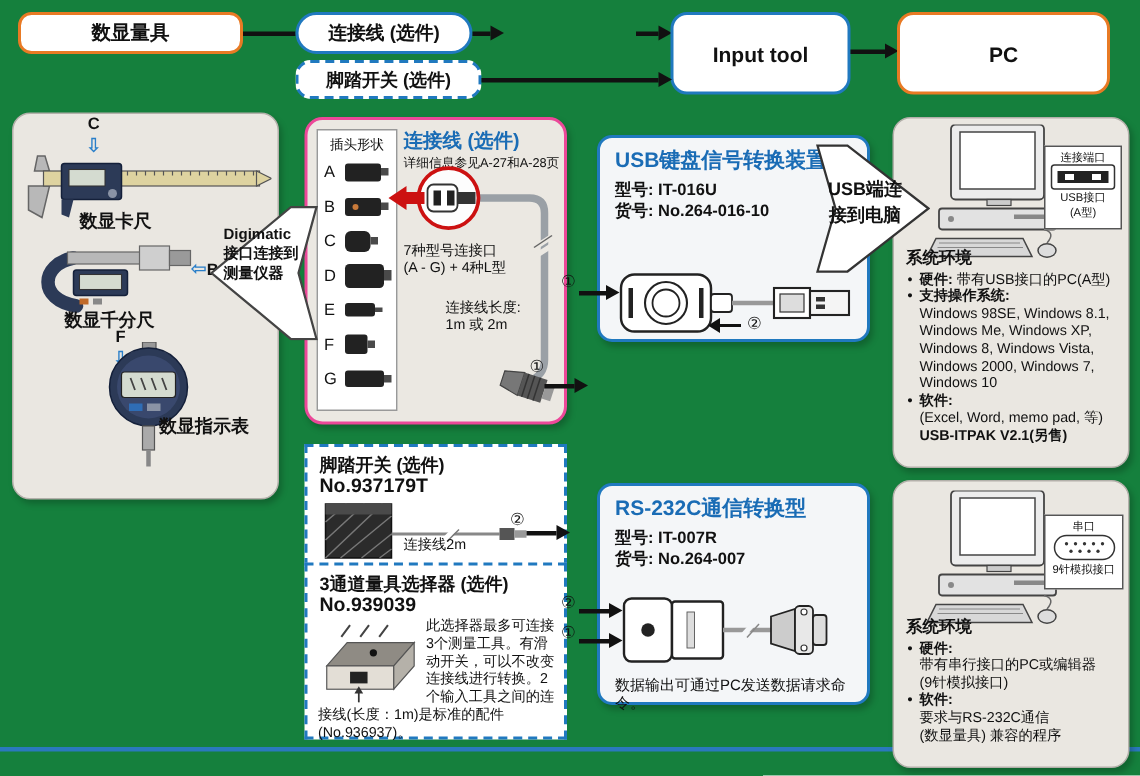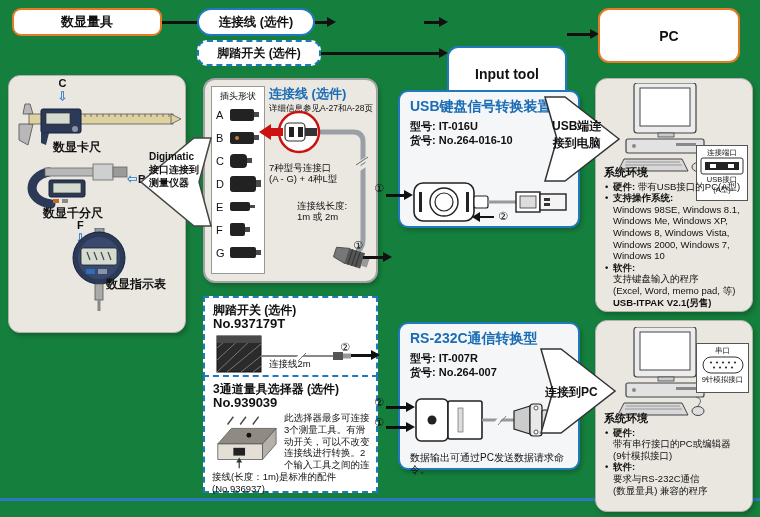--- a/index.html
+++ b/index.html
@@ -18,21 +18,21 @@
   .harrow::after{content:"";position:absolute;right:-9px;top:-4.5px;width:0;height:0;
     border-left:9px solid #111;border-top:5.5px solid transparent;border-bottom:5.5px solid transparent;}
   .harrow-l{position:absolute;height:2px;background:#111;}
   .harrow-l::before{content:"";position:absolute;left:-8px;top:-4px;width:0;height:0;
     border-right:8px solid #111;border-top:5px solid transparent;border-bottom:5px solid transparent;}
   
   .panel-gray{position:absolute;background:#eae7e1;border:1.5px solid #b3b0aa;border-radius:12px;
     box-shadow:2px 3px 4px rgba(0,0,0,.22);box-sizing:border-box;}
   .panel-blue{position:absolute;background:#f4f6f8;border:2px solid #2079bf;border-radius:10px;
     box-shadow:2px 3px 4px rgba(0,0,0,.22);box-sizing:border-box;}
-  .panel-cable{position:absolute;background:#ebe8e2;border:2px solid #a3a3a3;border-radius:12px;
+  .panel-cable{position:absolute;background:#ebe8e2;border:2px solid #ec4899;border-radius:12px;
     box-shadow:2px 3px 4px rgba(0,0,0,.22);box-sizing:border-box;}
   .panel-dash{position:absolute;background:#fff;border:2px dashed #2079bf;box-sizing:border-box;}
   .ptitle{position:absolute;color:#1a6cb5;font-weight:bold;font-size:14px;white-space:nowrap;}
   .mline{position:absolute;font-size:11px;font-weight:bold;white-space:nowrap;}
   .lbl{position:absolute;font-weight:bold;font-size:12px;white-space:nowrap;}
   .small{position:absolute;font-size:9.5px;line-height:1.2;}
   .marker{position:absolute;font-size:11px;line-height:1;}
   .oarr{color:#2a7fc9;font-size:13px;line-height:1;}
   .mk3{position:absolute;text-align:center;font-size:11px;font-weight:bold;line-height:1.05;}
   
@@ -73,21 +73,21 @@
 
   <div class="fbox fb-orange" style="left:12px;top:8px;width:150px;height:28px;">
     <span>数显量具</span>
   </div>
   <div class="hline" style="left:162px;top:21px;width:35px;"></div>
   <div class="fbox fb-blue" style="left:197px;top:8px;width:118px;height:28px;font-size:12.5px;">
     <span>连接线 (选件)</span>
   </div>
   <div class="harrow" style="left:315px;top:21px;width:12px;"></div>
   <div class="harrow" style="left:424px;top:21px;width:15px;"></div>
-  <div class="fbox fb-blue" style="left:447px;top:8px;width:120px;height:55px;font-size:14px;border-radius:11px;margin-top:38px;">
+  <div class="fbox fb-blue" style="left:447px;top:8px;width:120px;height:55px;font-size:14px;border-radius:11px;">
     <span>Input tool</span>
   </div>
   <div class="harrow" style="left:567px;top:33px;width:23px;"></div>
   <div class="fbox fb-orange" style="left:598px;top:8px;width:142px;height:55px;font-size:14px;border-radius:11px;">
     <span>PC</span>
   </div>
   <div class="fbox fb-dash" style="left:197px;top:40px;width:124px;height:26px;font-size:12px;">
     <span>脚踏开关 (选件)</span>
   </div>
   <div class="harrow" style="left:321px;top:52px;width:118px;"></div>
@@ -298,42 +298,41 @@
       <rect x="22" y="5" width="50" height="38" fill="#fff" stroke="#444" stroke-width="1"></rect>
       <rect x="40" y="50" width="16" height="4" fill="#ccc" stroke="#444" stroke-width="0.8"></rect>
       <rect x="8" y="56" width="78" height="14" rx="2" fill="#e2e2e2" stroke="#444" stroke-width="1.2"></rect>
       <rect x="58" y="60" width="20" height="3" fill="#888"></rect>
       <circle cx="16" cy="63" r="2" fill="#888"></circle>
       <polygon points="6,76 64,76 70,88 0,88" fill="#d8d8d8" stroke="#444" stroke-width="1"></polygon>
       <path d="M8 79 H62 M7 82 H64" stroke="#888" stroke-width="0.8"></path>
       <ellipse cx="80" cy="84" rx="6" ry="4.5" fill="#ddd" stroke="#444" stroke-width="1"></ellipse>
       <path d="M80 79 Q86 72 78 70" stroke="#666" fill="none" stroke-width="1"></path>
     </svg>
-    <div class="portbox" style="left:100px;top:18px;width:52px;height:56px;margin-top:48px;">
+    <div class="portbox" style="left:100px;top:18px;width:52px;height:56px;">
       <div>连接端口</div>
       <svg width="44" height="18" viewBox="0 0 44 18">
         <rect x="1" y="1" width="42" height="16" rx="2" fill="#fff" stroke="#333"></rect>
         <rect x="5" y="5" width="34" height="8" fill="#222"></rect>
         <rect x="10" y="7" width="6" height="4" fill="#fff"></rect>
         <rect x="28" y="7" width="6" height="4" fill="#fff"></rect>
       </svg>
       <div>USB接口</div>
       <div>(A型)</div>
     </div>
     <div class="envblock" style="left:8px;top:88px;width:146px;">
       <div class="envtitle">系统环境</div>
       <div class="bullet"><span class="b">硬件:</span> <span>带有USB接口的PC(A型)</span></div>
       <div class="bullet b">支持操作系统:</div>
       <div class="ind">Windows 98SE, Windows 8.1,</div>
       <div class="ind">Windows Me, Windows XP,</div>
       <div class="ind">Windows 8, Windows Vista,</div>
       <div class="ind">Windows 2000, Windows 7,</div>
       <div class="ind">Windows 10</div>
       <div class="bullet b">软件:</div>
-      <div class="ind">支持键盘输入的程序</div>
       <div class="ind">(Excel, Word, memo pad, 等)</div>
       <div class="ind b">USB-ITPAK V2.1(另售)</div>
     </div>
   </div>
 
   <div class="panel-blue" style="left:398px;top:322px;width:182px;height:148px;">
     <div class="ptitle" style="left:10px;top:6px;">RS-232C通信转换型</div>
     <div class="mline" style="left:10px;top:27px;">
       <span>型号:</span> <span>IT-007R</span>
     </div>
@@ -354,26 +353,20 @@
       <circle cx="122" cy="14" r="2" fill="#fff" stroke="#333" stroke-width="0.8"></circle>
       <circle cx="122" cy="38" r="2" fill="#fff" stroke="#333" stroke-width="0.8"></circle>
     </svg>
     <div class="small" style="left:10px;top:128px;font-size:10px;">数据输出可通过PC发送数据请求命令。</div>
   </div>
   <span class="marker" style="left:374px;top:397px;position:absolute;">②</span>
   <div class="harrow" style="left:386px;top:406px;width:20px;z-index:5;"></div>
   <span class="marker" style="left:374px;top:417px;position:absolute;">①</span>
   <div class="harrow" style="left:386px;top:426px;width:20px;z-index:5;"></div>
 
-  <div class="bigarrow" style="left:540px;top:348px;width:76px;height:86px;">
-    <svg width="76" height="86" viewBox="0 0 76 86">
-      <polygon points="75,43 21,1 1,1 13,43 1,85 21,85" fill="#fff" stroke="#333" stroke-width="1.5"></polygon>
-    </svg>
-    <div class="txt" style="left:5px;top:36px;font-size:12px;">连接到PC</div>
-  </div>
 
   <div class="panel-gray" style="left:595px;top:320px;width:158px;height:192px;text-decoration:underline;">
     <svg class="abs" style="left:22px;top:6px;" width="95" height="92" viewBox="0 0 95 92">
       <rect x="16" y="0" width="62" height="50" rx="3" fill="#ececec" stroke="#444" stroke-width="1.2"></rect>
       <rect x="22" y="5" width="50" height="38" fill="#fff" stroke="#444" stroke-width="1"></rect>
       <rect x="40" y="50" width="16" height="4" fill="#ccc" stroke="#444" stroke-width="0.8"></rect>
       <rect x="8" y="56" width="78" height="14" rx="2" fill="#e2e2e2" stroke="#444" stroke-width="1.2"></rect>
       <rect x="58" y="60" width="20" height="3" fill="#888"></rect>
       <circle cx="16" cy="63" r="2" fill="#888"></circle>
       <polygon points="6,76 64,76 70,88 0,88" fill="#d8d8d8" stroke="#444" stroke-width="1"></polygon>

